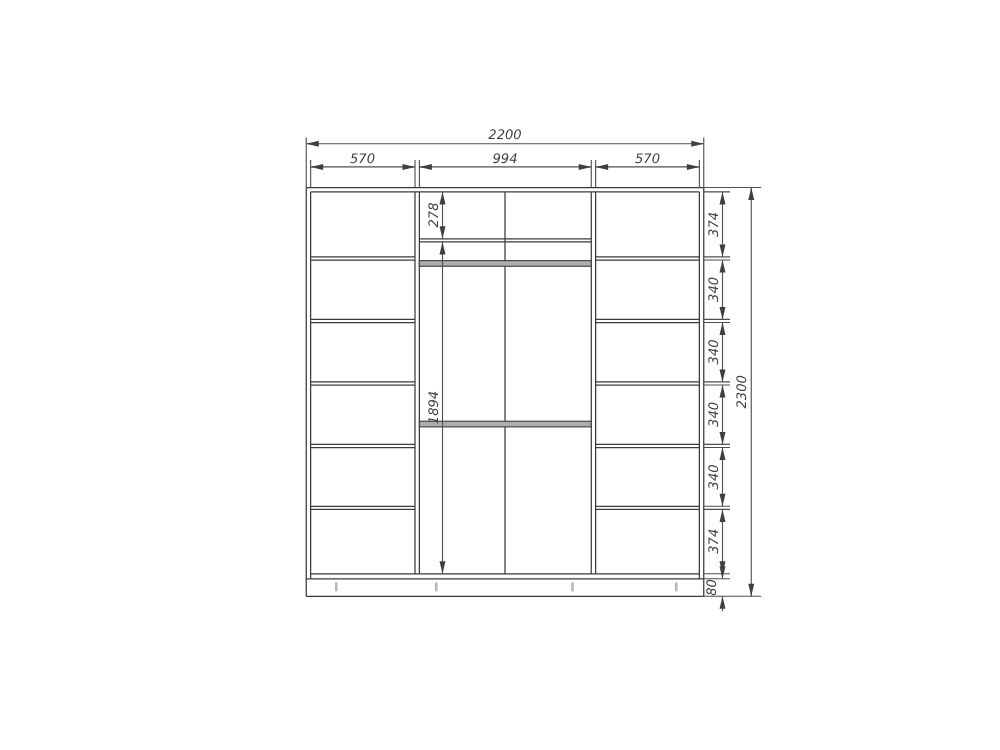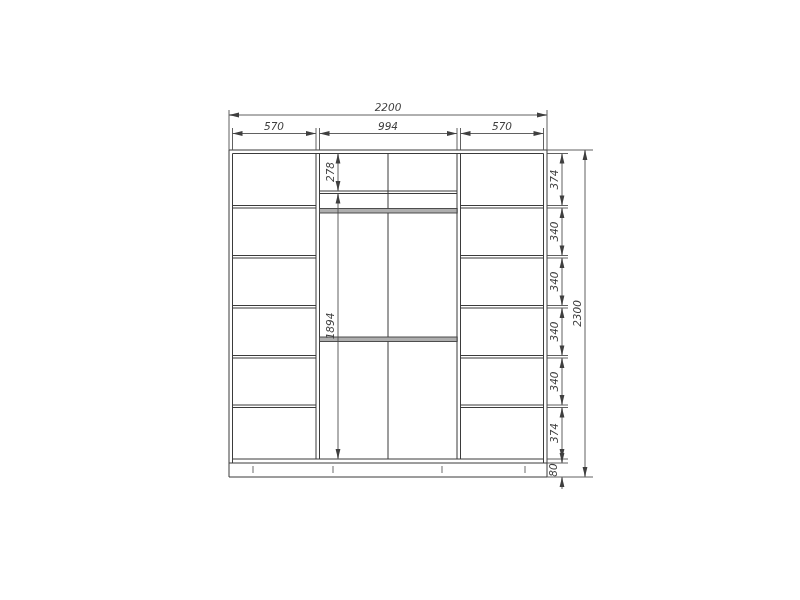--- a/index.html
+++ b/index.html
@@ -3,20 +3,21 @@
 <meta charset="utf-8">
 <style>
   html, body { margin: 0; padding: 0; }
   body { background: #ffffff; font-family: "Liberation Sans", sans-serif; }
   .canvas {
     position: relative;
     width: 684px;
     height: 600px;
     background: #ffffff;
     overflow: hidden;
+    padding-left: 16px;
   }
   svg { display: block; }
   .structure { stroke: #3b3b3b; stroke-width: 1; fill: none; }
   .rail { stroke: #3f3f3f; stroke-width: 0.9; fill: #aeaeae; }
   .feet { stroke: #b5b5b5; stroke-width: 2; fill: none; }
   .dimline { stroke: #4f4f4f; stroke-width: 0.9; fill: none; }
   .arrow { fill: #3f3f3f; stroke: none; }
   .dim-label {
     font-family: "DejaVu Sans", sans-serif;
     font-style: italic;

